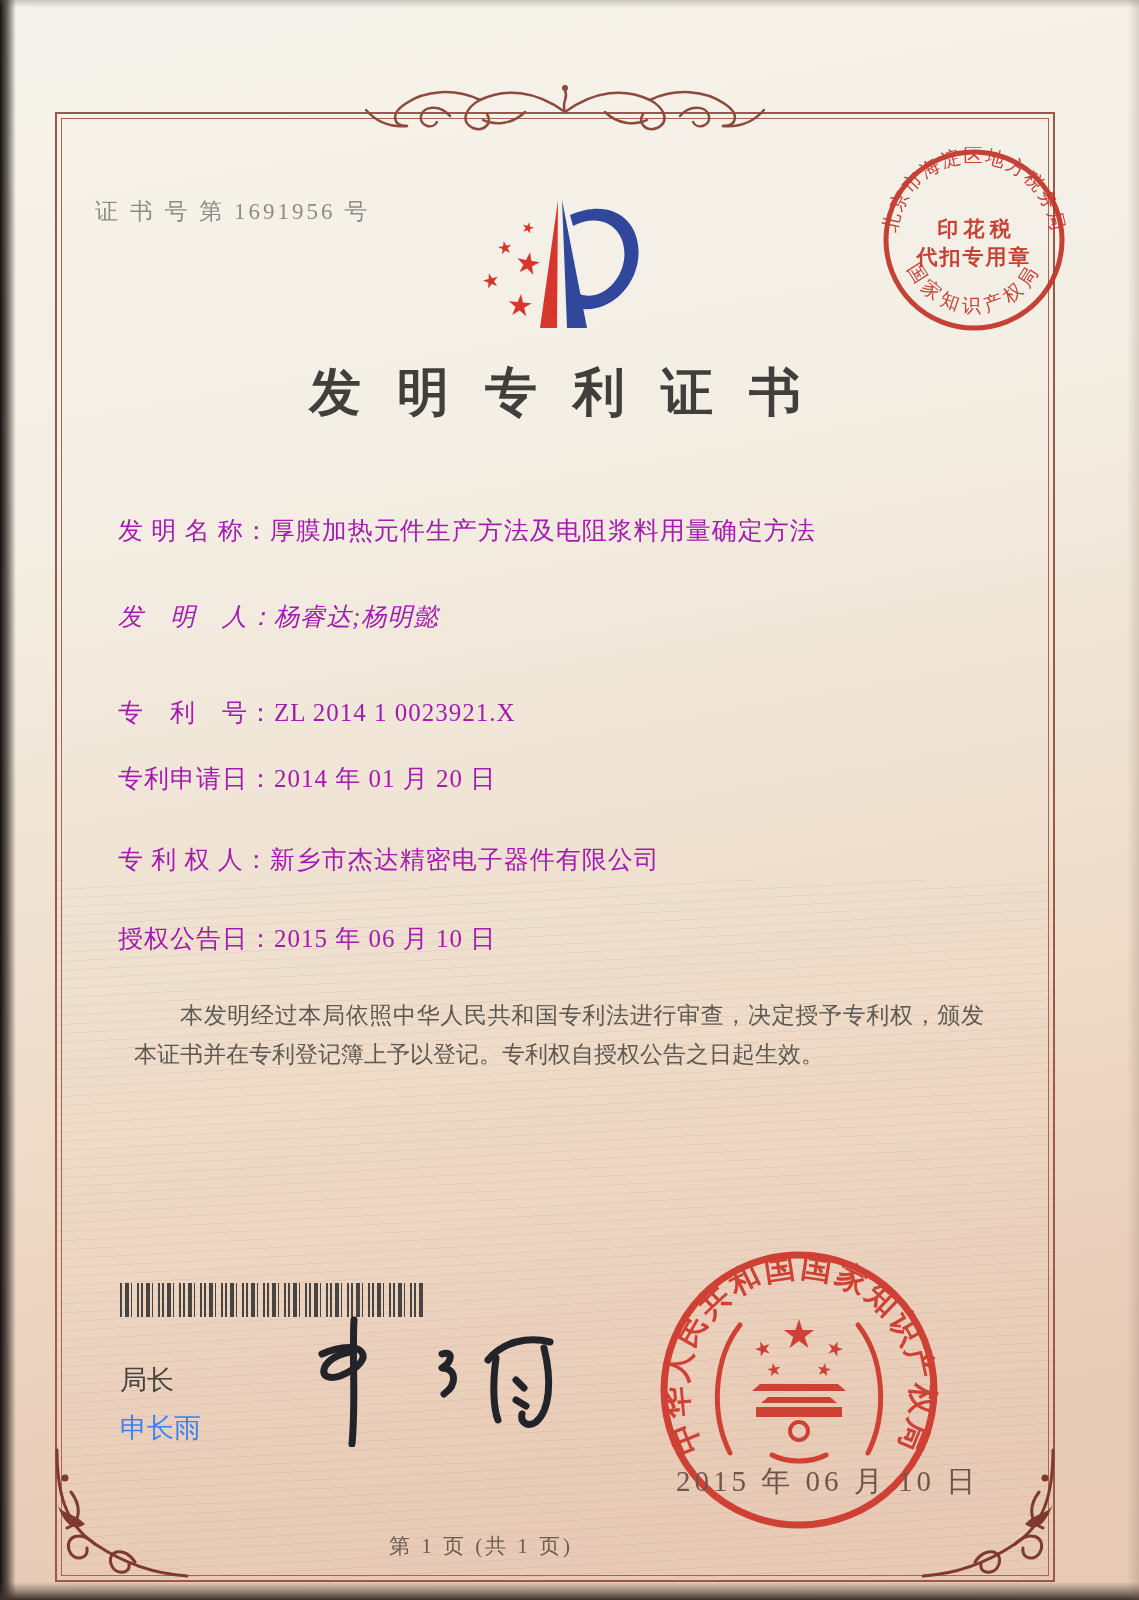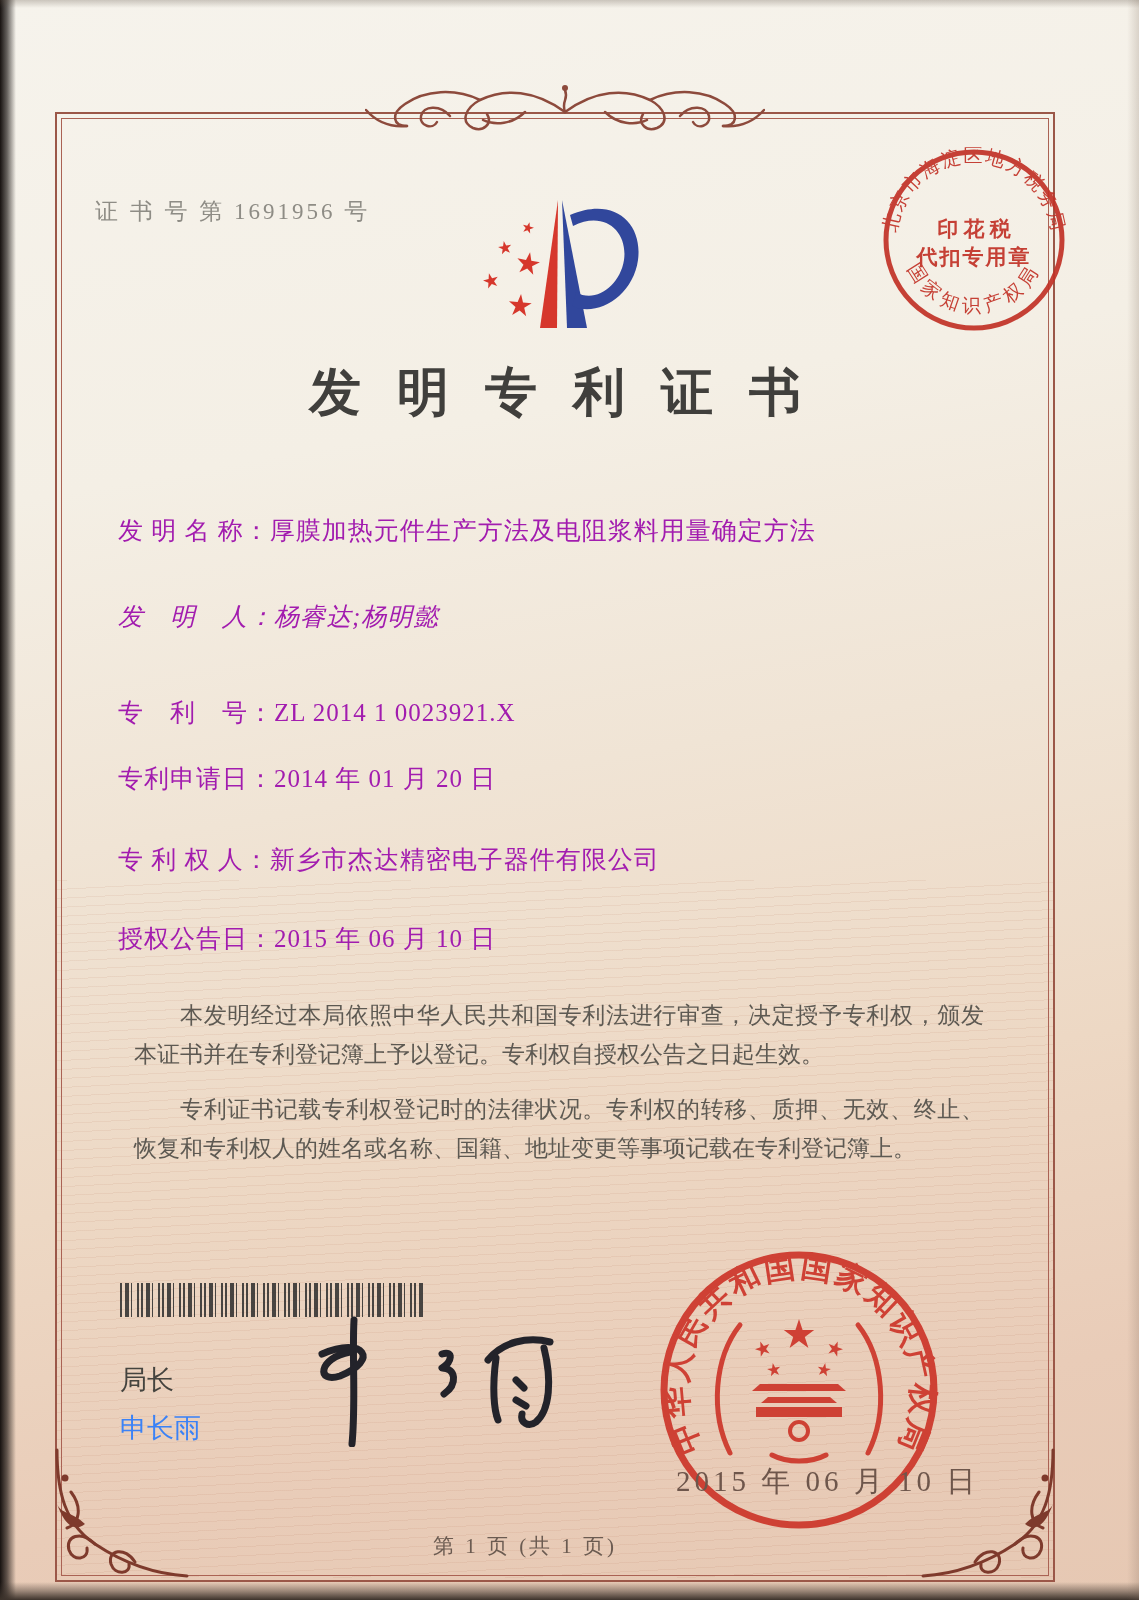--- a/index.html
+++ b/index.html
@@ -33,21 +33,21 @@
   .body-text p{margin:16px;text-indent:2em;}
   
   .barcode{left:120px;top:1283px;width:305px;height:34px;
     background:repeating-linear-gradient(90deg,#2b2b2b 0 2px,transparent 2px 5px,#2b2b2b 5px 9px,transparent 9px 11px,#2b2b2b 11px 12px,transparent 12px 17px,#2b2b2b 17px 19px,transparent 19px 21px);
     opacity:.85;}
   .director-label{left:120px;top:1362px;font-size:27px;color:#45443f;font-family:"Liberation Sans","DejaVu Sans",sans-serif;}
   .director-name{left:120px;top:1410px;font-size:27px;color:#3b82f6;font-family:Liberation Mono, monospace;}
   .signature{left:292px;top:1302px;}
   .authority-seal{left:652px;top:1243px;}
   .issue-date{left:676px;top:1462px;font-size:29px;color:#6e564b;letter-spacing:4px;}
-  .page-footer{left:55px;top:1532px;width:852px;text-align:center;font-size:21px;color:#6b5b51;letter-spacing:3px;margin-left:44px;}
+  .page-footer{left:55px;top:1532px;width:852px;text-align:center;font-size:21px;color:#6b5b51;letter-spacing:3px;}
   .seal-text{font-weight:700;}
 </style>
 </head>
 <body>
 
 <div class="abs frame">
   <div class="frame-inner"></div>
 </div>
 <div class="abs guilloche"></div>
 
@@ -127,21 +127,20 @@
 
 <div class="abs field f0"><span>发 明 名 称：</span><span>厚膜加热元件生产方法及电阻浆料用量确定方法</span></div>
 <div class="abs field f1"><span>发　明　人：</span><span>杨睿达;杨明懿</span></div>
 <div class="abs field f2"><span>专　利　号：</span><span>ZL 2014 1 0023921.X</span></div>
 <div class="abs field f3"><span>专利申请日：</span><span>2014 年 01 月 20 日</span></div>
 <div class="abs field f4"><span>专 利 权 人：</span><span>新乡市杰达精密电子器件有限公司</span></div>
 <div class="abs field f5"><span>授权公告日：</span><span>2015 年 06 月 10 日</span></div>
 
 <div class="abs body-text">
   <p>本发明经过本局依照中华人民共和国专利法进行审查，决定授予专利权，颁发本证书并在专利登记簿上予以登记。专利权自授权公告之日起生效。</p>
-  <p>专利证书记载专利权登记时的法律状况。专利权的转移、质押、无效、终止、恢复和专利权人的姓名或名称、国籍、地址变更等事项记载在专利登记簿上。</p>
 </div>
 
 <div class="abs barcode"></div>
 
 <div class="abs director-label">局长</div>
 <div class="abs director-name">申长雨</div>
 
 <svg class="abs signature" width="280" height="145" viewBox="0 0 280 145">
   <g stroke="#23232a" stroke-width="7" fill="none" stroke-linecap="round" stroke-linejoin="round">
     <path d="M62,18 C60,55 64,100 60,142"></path>

